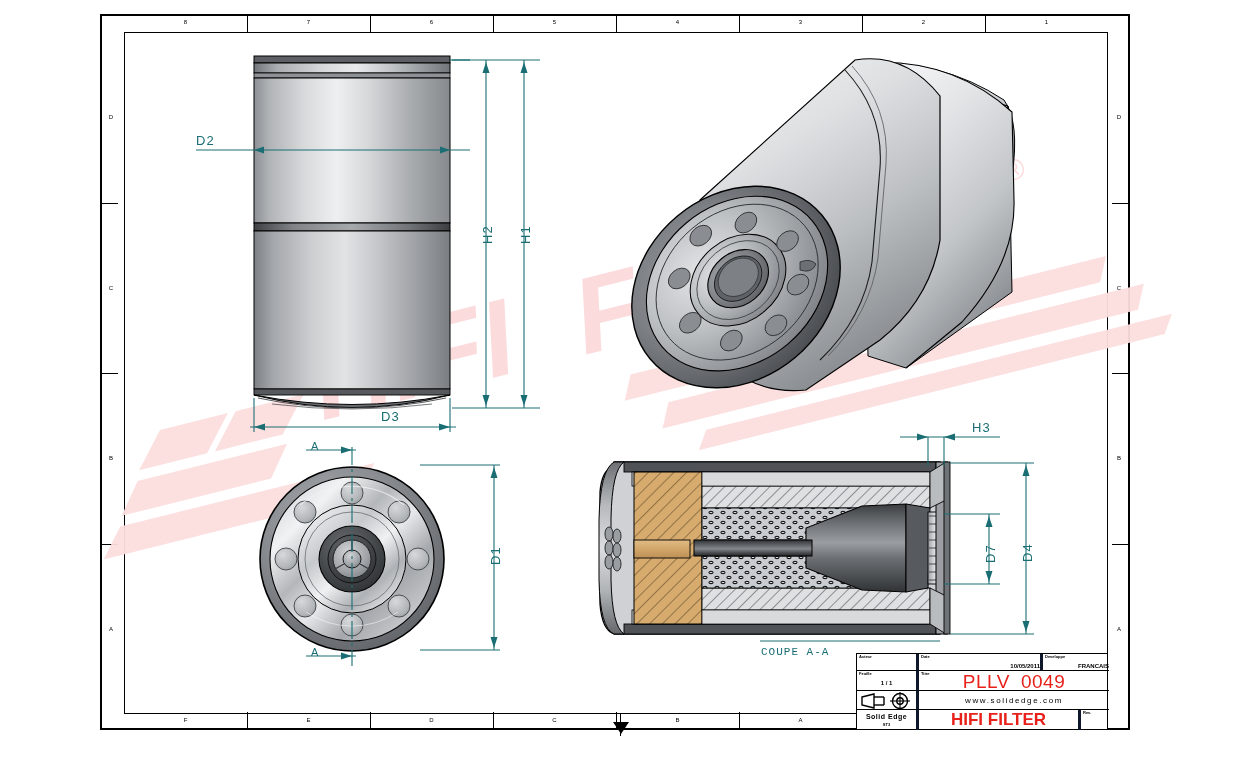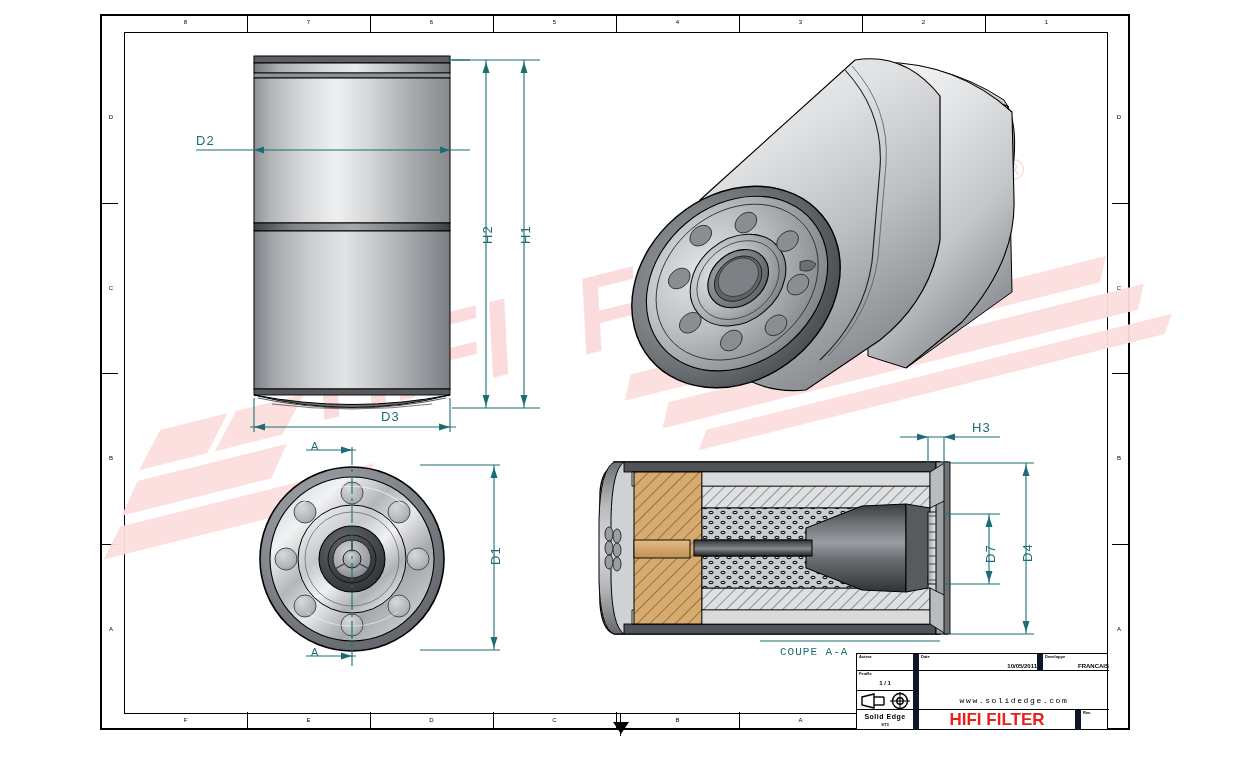--- a/index.html
+++ b/index.html
@@ -100,38 +100,37 @@
     font-size: 11px;
     z-index: 5;
   }
   .viewlabel {
     position: absolute;
     color: #1a6e73;
     font-family: "Liberation Mono", monospace;
     font-size: 11px;
     letter-spacing: 1px;
     z-index: 5;
-    margin-left: 19px;
   }
 
   
   .titleblock {
     position: absolute;
     left: 856px; top: 653px;
     width: 252px; height: 77px;
     border: 1.5px solid #000;
     box-sizing: border-box;
     background: #fff;
     z-index: 6;
     font-family: "Liberation Sans", sans-serif;
   }
   .tb-cell {
     position: absolute;
     box-sizing: border-box;
-    border-right: 6px solid #0f172a;
+    border-right: 3px solid #0f172a;
     border-bottom: 1px solid #000;
     overflow: hidden;
   }
   .tb-cap {
     position: absolute;
     left: 2px; top: 0px;
     font-size: 4px;
     color: #000;
     font-weight: bold;
     line-height: 5px;
@@ -662,37 +661,41 @@
     </div>
     <div class="tb-cell" style="left:186px; top:0; width:66px; height:17px; border-right:none;">
       <span class="tb-cap">Developpe</span>
       <span class="tb-val" style="top:9px; text-align:right; padding-right:4px;">FRANCAIS</span>
     </div>
 
     <div class="tb-cell" style="left:0; top:17px; width:62px; height:20px;">
       <span class="tb-cap">Feuille</span>
       <span class="tb-val" style="top:9px;">1 / 1</span>
     </div>
+    <div class="tb-cell" style="left:62px; top:17px; width:190px; height:20px; border-right:none;">
+      <span class="tb-cap">Titre</span>
+      <span class="tb-part" style="top:0px;">PLLV_0049</span>
+    </div>
 
     <div class="tb-cell" style="left:0; top:37px; width:62px; height:19px;">
       <svg width="60" height="18" viewBox="0 0 60 18" style="position:absolute;left:1px;top:1px;">
 
         <path d="M4,5 L16,2 L16,16 L4,13 Z" fill="none" stroke="#000" stroke-width="1.4"></path>
         <line x1="16" y1="5" x2="26" y2="5" stroke="#000" stroke-width="1.4"></line>
         <line x1="16" y1="13" x2="26" y2="13" stroke="#000" stroke-width="1.4"></line>
         <line x1="26" y1="5" x2="26" y2="13" stroke="#000" stroke-width="1.4"></line>
 
         <circle cx="42" cy="9" r="7.5" fill="none" stroke="#000" stroke-width="1.4"></circle>
         <circle cx="42" cy="9" r="3.2" fill="none" stroke="#000" stroke-width="1.4"></circle>
         <line x1="32" y1="9" x2="52" y2="9" stroke="#000" stroke-width="1.1"></line>
         <line x1="42" y1="0" x2="42" y2="18" stroke="#000" stroke-width="1.1"></line>
       </svg>
     </div>
     <div class="tb-cell" style="left:62px; top:37px; width:190px; height:19px; border-right:none;">
-      <span class="tb-url" style="top:5px;font-family:Liberation Mono, monospace;">www.solidedge.com</span>
+      <span class="tb-url" style="top:5px;">www.solidedge.com</span>
     </div>
 
     <div class="tb-cell" style="left:0; top:56px; width:62px; height:20px; border-bottom:none;">
       <span class="tb-se" style="top:3px;">Solid Edge</span>
       <span class="tb-se-sub" style="top:12px;">ST3</span>
     </div>
     <div class="tb-cell" style="left:62px; top:56px; width:162px; height:20px; border-bottom:none;">
       <span class="tb-brand" style="top:0px;">HIFI FILTER</span>
     </div>
     <div class="tb-cell" style="left:224px; top:56px; width:28px; height:20px; border-right:none; border-bottom:none;">

